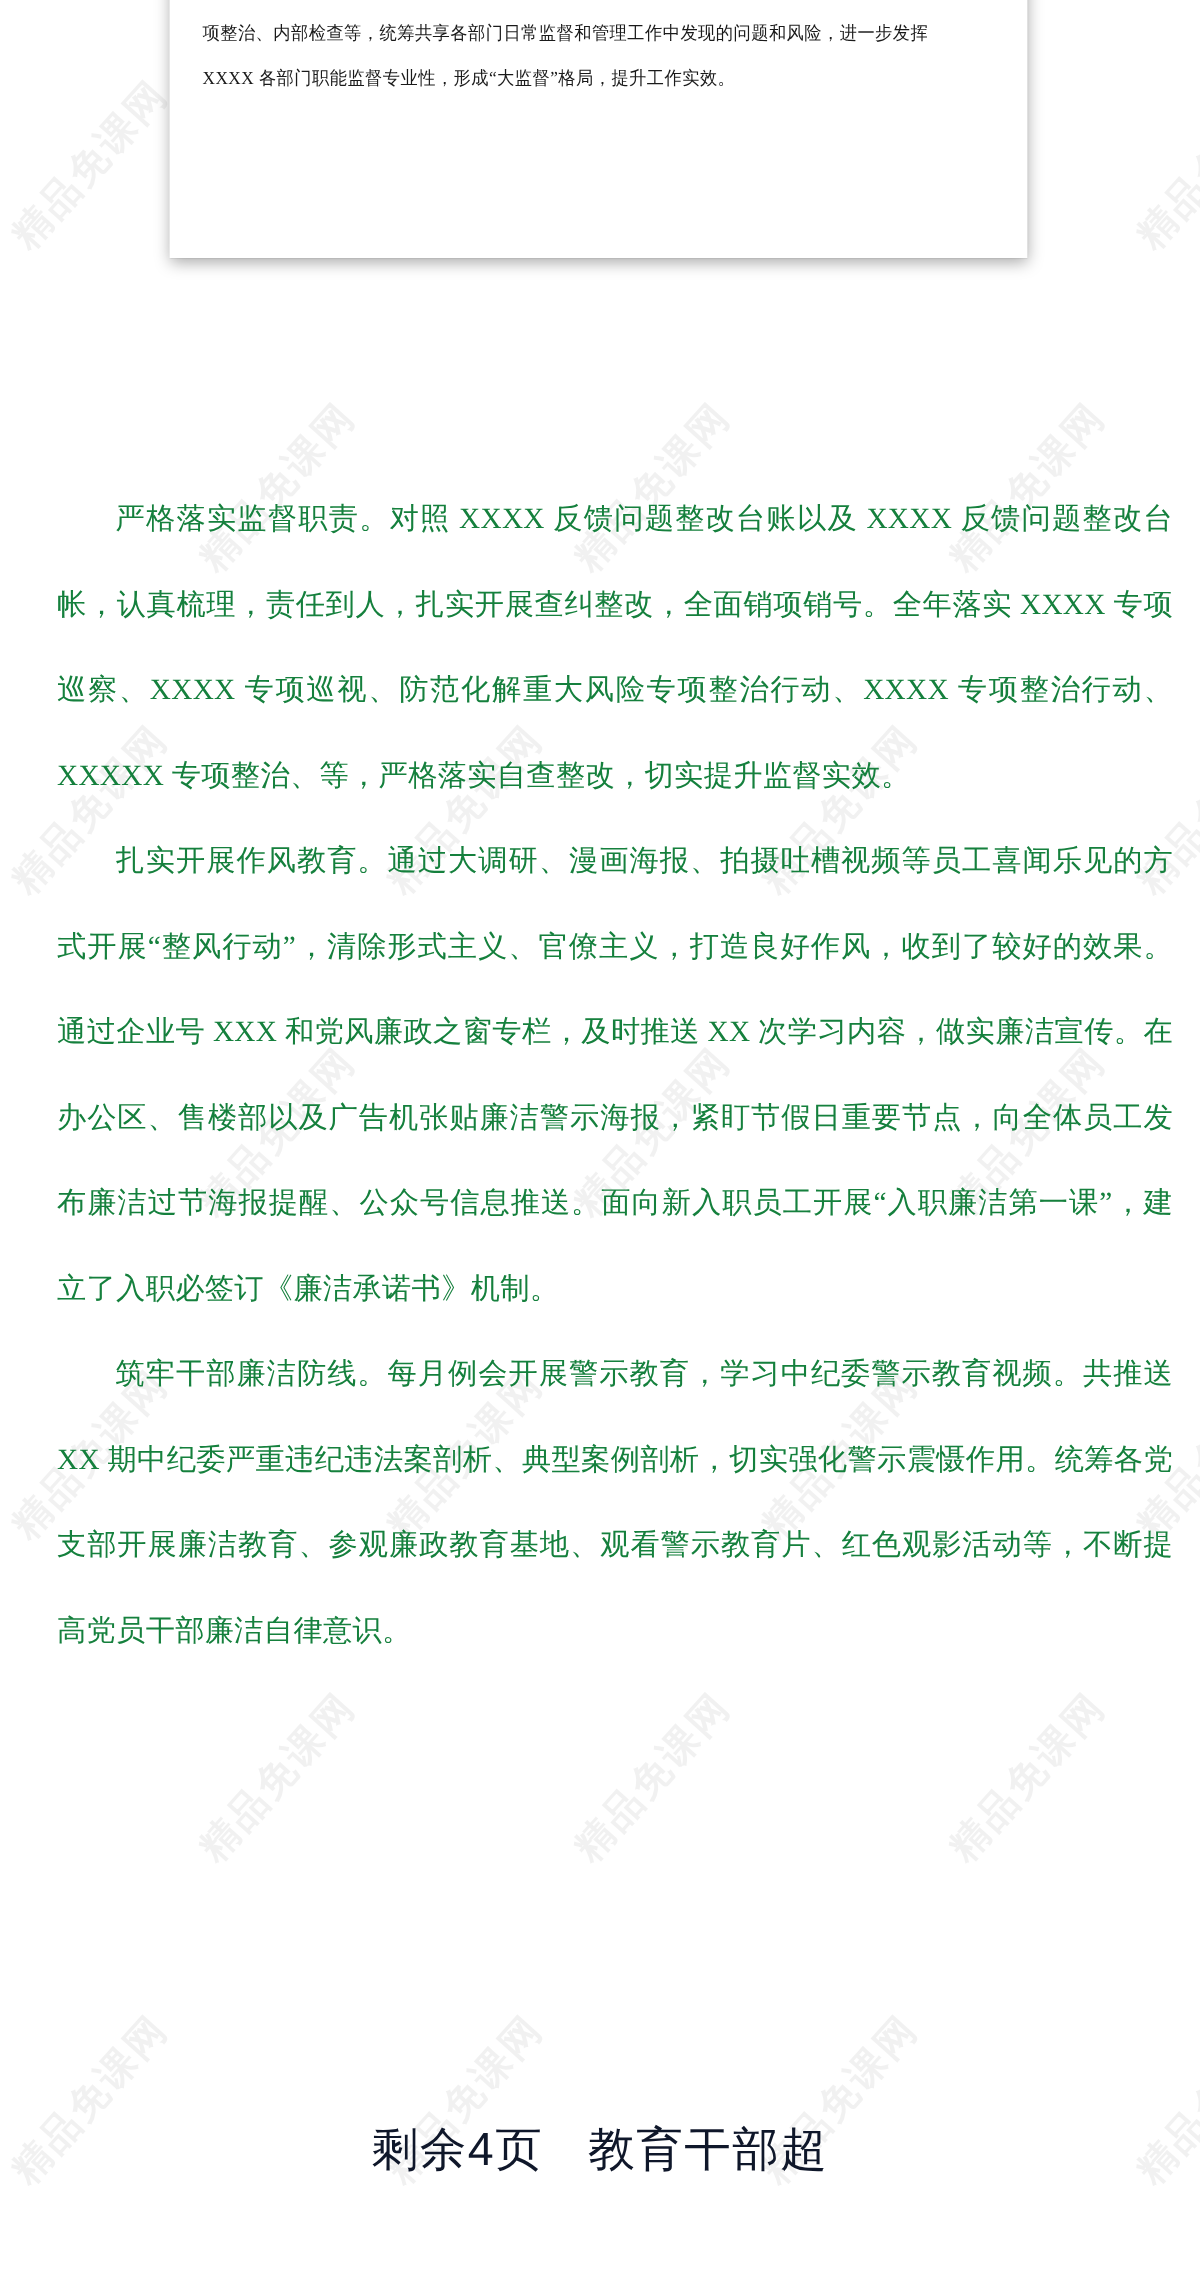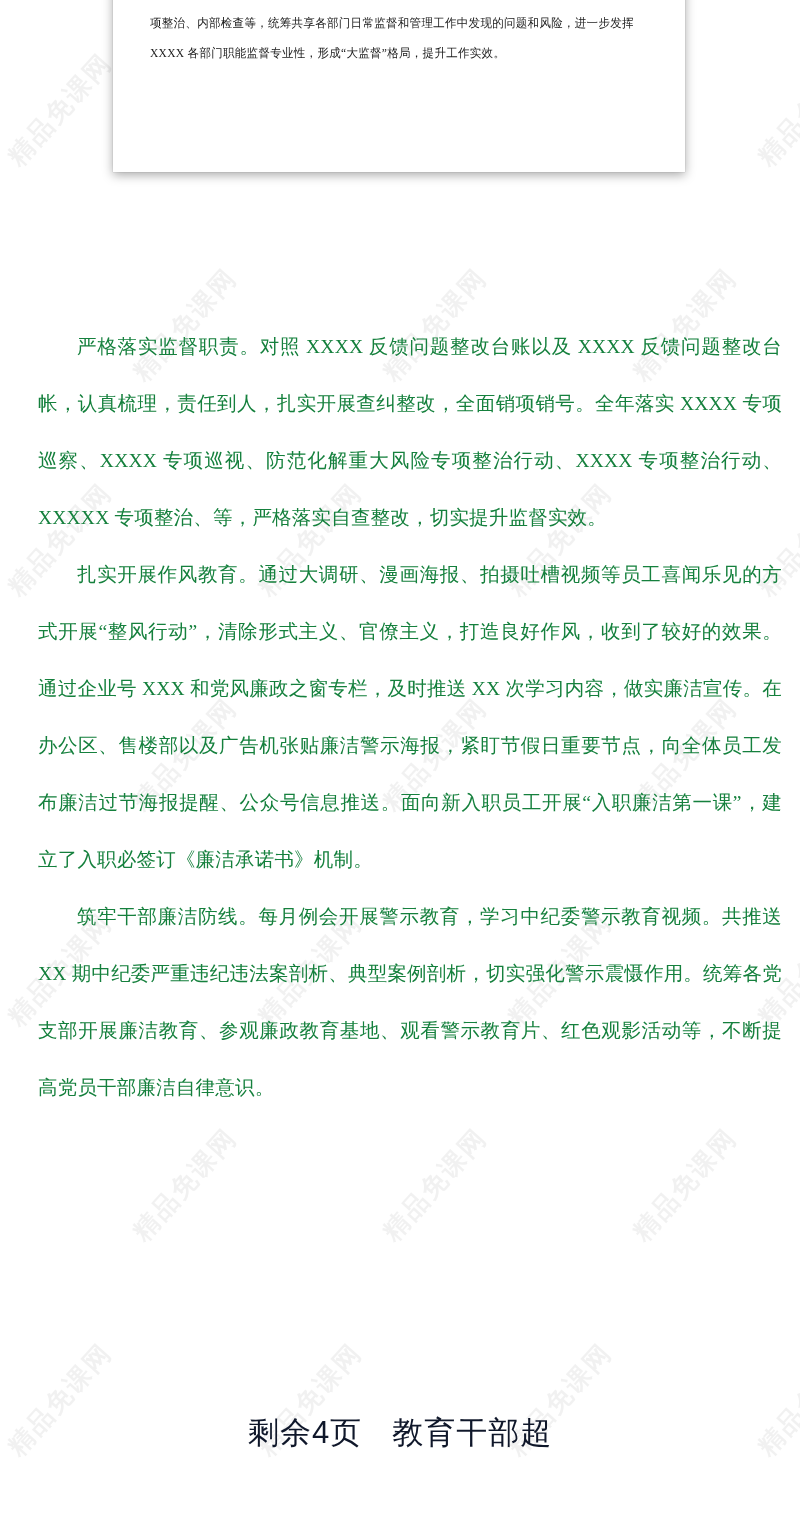--- a/index.html
+++ b/index.html
@@ -26,21 +26,21 @@
     background: #ffffff;
     box-shadow: 0 3px 10px rgba(0,0,0,0.34), 0 0 1px rgba(0,0,0,0.25);
     box-sizing: border-box;
     z-index: 3;
   }
   #prev-page-inner {
     position: absolute;
     left: 0;
     right: 0;
     bottom: 104px;
-    padding: 0 37px;
+    padding: 0 22px;
   }
   .prev-line {
     font-size: 11.5px;
     line-height: 30px;
     color: #1a1a1a;
     letter-spacing: 0.3px;
     text-align: justify;
     text-align-last: left;
     white-space: nowrap;
     transform: scaleY(1.06);

